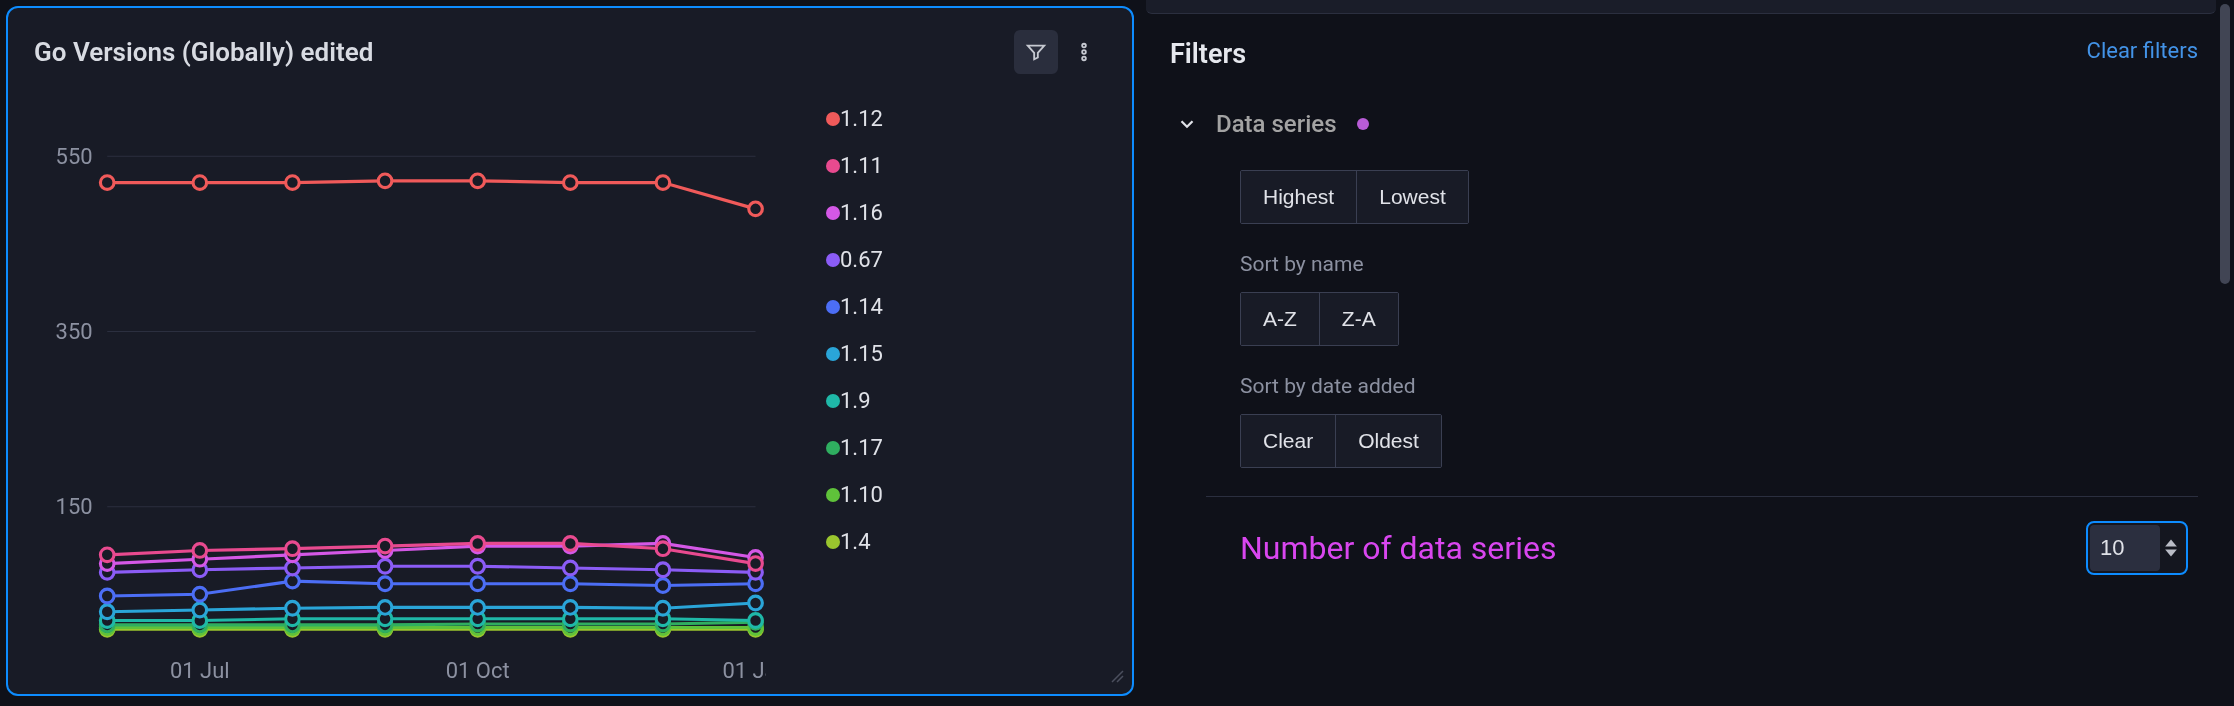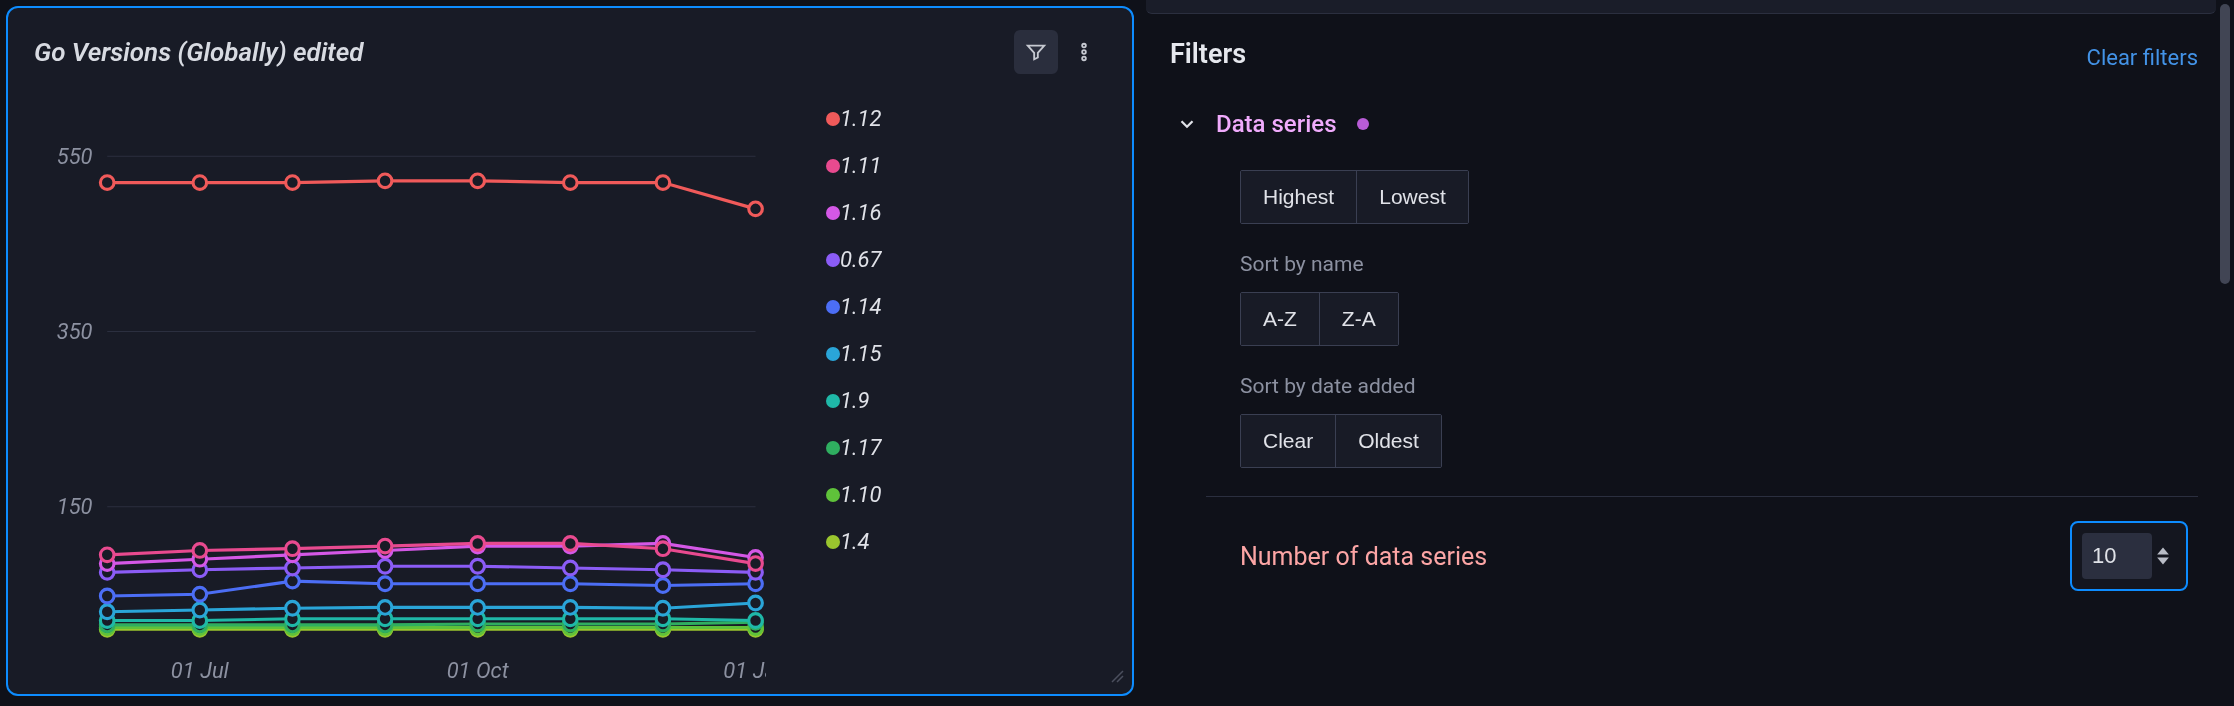--- a/index.html
+++ b/index.html
@@ -19,21 +19,20 @@
     width: 1128px;
     height: 690px;
     margin: 6px;
     border: 2.5px solid #0d8cff;
     border-radius: 12px;
     background: #181b26;
     padding: 22px 26px 18px 26px;
     position: relative;
     display: flex;
     flex-direction: column;
-    font-style: italic;
   }
   .chart-header {
     display: flex;
     align-items: center;
     justify-content: space-between;
     margin-bottom: 28px;
   }
   .chart-title {
     font-size: 26px;
     font-weight: 600;
@@ -130,21 +129,21 @@
     height: 40%;
     background: #414554;
     border-radius: 5px;
   }
   .filters-inner {
     padding: 24px 36px 10px 30px;
   }
   .filters-header {
     display: flex;
     justify-content: space-between;
-    align-items: flex-end;
+    align-items: flex-start;
     margin-bottom: 40px;
     gap: 37px;
   }
   .filters-title {
     font-size: 27px;
     font-weight: 600;
     color: #e6e8ee;
   }
   .clear-filters {
     color: #4393e7;
@@ -159,21 +158,21 @@
     display: flex;
     align-items: center;
     gap: 18px;
     margin-bottom: 32px;
     cursor: pointer;
   }
   .chevron-icon { width: 22px; height: 22px; }
   .section-title {
     font-size: 24px;
     font-weight: 500;
-    color: #f0abfc;
+    color: #a3a3a3;
   }
   .indicator-dot {
     width: 12px;
     height: 12px;
     border-radius: 50%;
     background: #b85cd6;
     margin-left: 2px;
   }
 
   .subgroup {
@@ -210,30 +209,30 @@
   }
 
   .num-row {
     display: flex;
     justify-content: space-between;
     align-items: center;
     margin-left: 64px;
     padding-right: 10px;
   }
   .num-label {
-    font-size: 25px;
-    color: #fca5a5;
+    font-size: 32px;
+    color: #d946ef;
   }
   .num-input-wrap {
     display: flex;
     align-items: center;
     border: 2.5px solid #0d8cff;
     border-radius: 8px;
     background: #14161f;
-    padding: 10px;
+    padding: 2px;
   }
   .num-input {
     background: #2b2f3f;
     color: #e0e2e8;
     border: none;
     font-size: 22px;
     width: 70px;
     padding: 10px 10px;
     border-radius: 4px;
     text-align: left;

